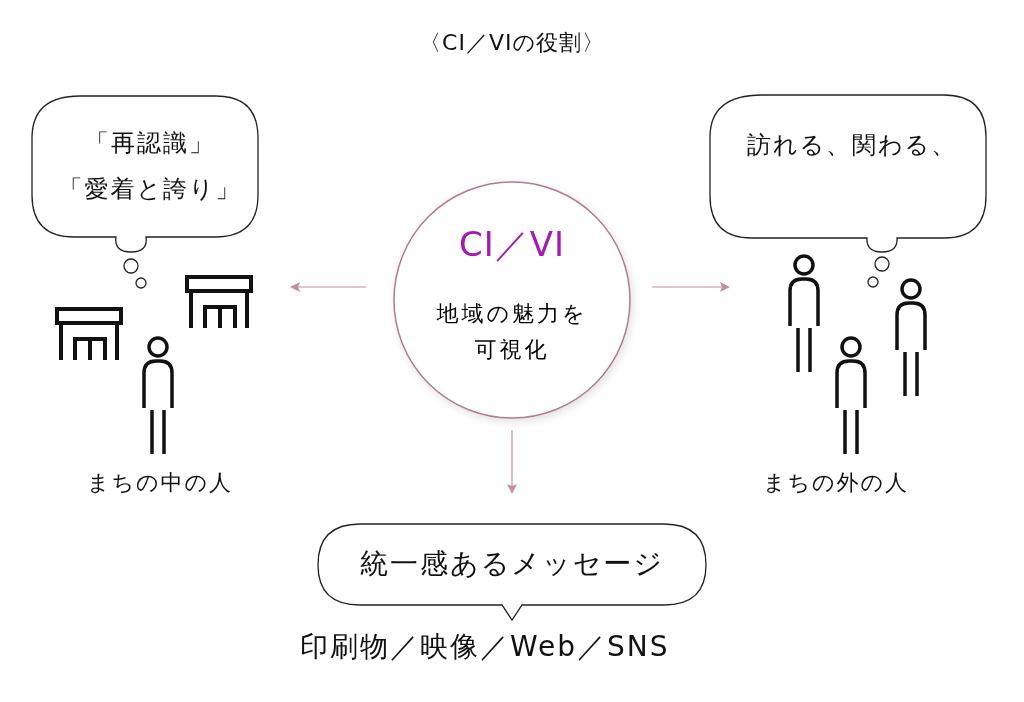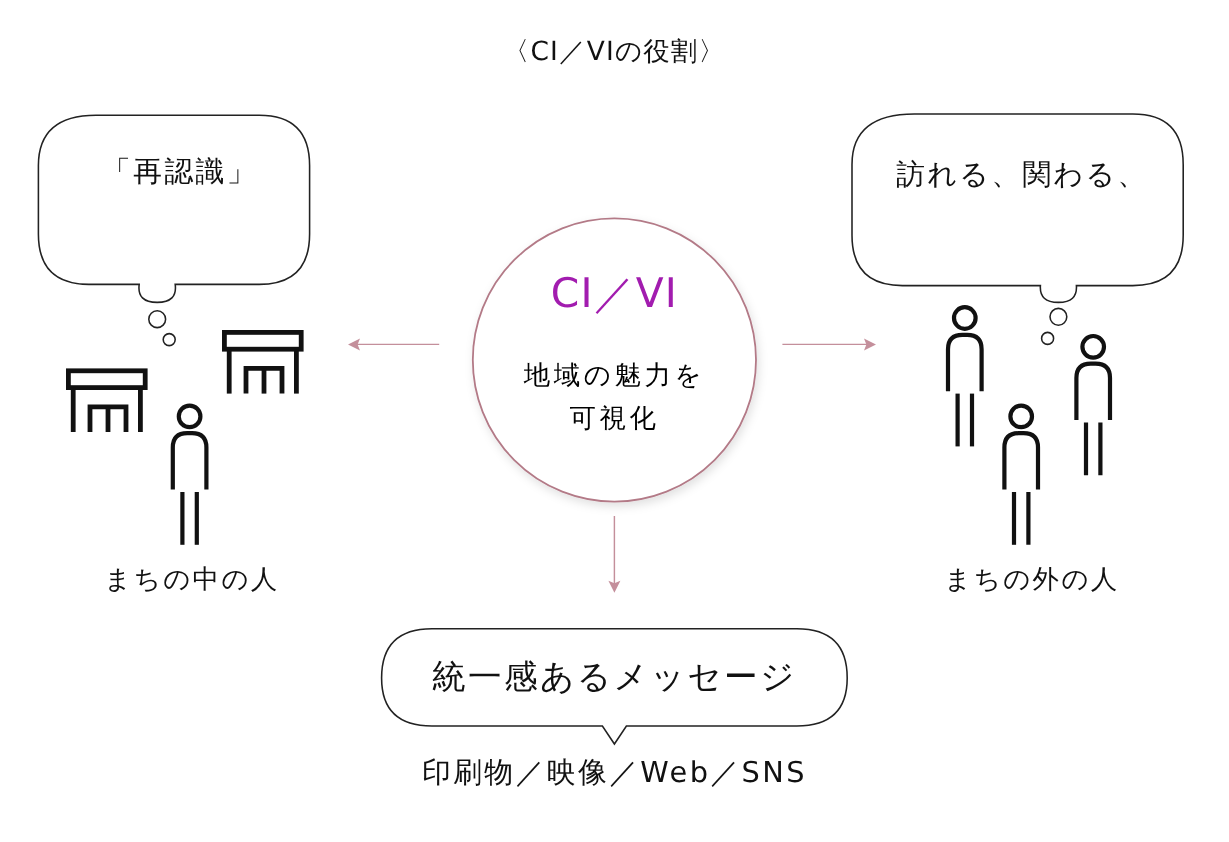--- a/index.html
+++ b/index.html
@@ -8,23 +8,23 @@
     .abs { position: absolute; }
     svg.canvas { position: absolute; left: 0; top: 0; }
     .title { left: 0; width: 1024px; top: 28px; text-align: center; font-size: 22px; letter-spacing: 1px; }
     .bubble-text { text-align: center; font-size: 24px; line-height: 46px; letter-spacing: 2px; }
     .left-bubble-text { left: 30px; width: 240px; top: 120px; }
     .right-bubble-text { left: 712px; width: 280px; top: 122px; }
     .center-title { left: 394px; width: 236px; top: 222px; text-align: center; font-size: 34px; color: #a21caf; letter-spacing: 1px; }
     .center-sub { left: 394px; width: 236px; top: 296px; text-align: center; font-size: 22px; line-height: 36px; color: #000000; letter-spacing: 3px; }
     .person-label { font-size: 22px; letter-spacing: 2px; text-align: center; }
     .left-label { left: 40px; width: 240px; top: 468px; }
-    .right-label { left: 740px; width: 240px; top: 468px; }
+    .right-label { left: 716px; width: 240px; top: 468px; }
     .msg-text { left: 320px; width: 384px; top: 545px; text-align: center; font-size: 28px; letter-spacing: 2px; }
-    .media-text { left: 300px; width: 424px; top: 628px; text-align: center; font-size: 24px; letter-spacing: 2px; }
+    .media-text { left: 300px; width: 424px; top: 628px; text-align: left; font-size: 28px; letter-spacing: 2px; }
   </style>
 </head>
 <body>
 
 <svg class="canvas" width="1024" height="702" viewBox="0 0 1024 702">
   <defs>
     <filter id="soft" x="-20%" y="-20%" width="140%" height="140%">
       <feGaussianBlur in="SourceAlpha" stdDeviation="4"></feGaussianBlur>
       <feOffset dx="2" dy="3" result="o"></feOffset>
       <feFlood flood-color="#000" flood-opacity="0.12"></feFlood>
@@ -106,20 +106,21 @@
     <path d="M837 408 V373 Q837 361 849 361 H853 Q865 361 865 373 V408"></path>
     <line x1="845" y1="410" x2="845" y2="454"></line>
     <line x1="857" y1="410" x2="857" y2="454"></line>
   </g>
 </svg>
 
 <div class="abs title">〈CI／VIの役割〉</div>
 
 <div class="abs bubble-text left-bubble-text">
   <div>「再認識」</div>
+  <div>「愛着と誇り」</div>
 </div>
 
 <div class="abs bubble-text right-bubble-text">
   <div>訪れる、関わる、</div>
 </div>
 
 <div class="abs center-title">CI／VI</div>
 <div class="abs center-sub">
   <div>地域の魅力を</div>
   <div>可視化</div>

